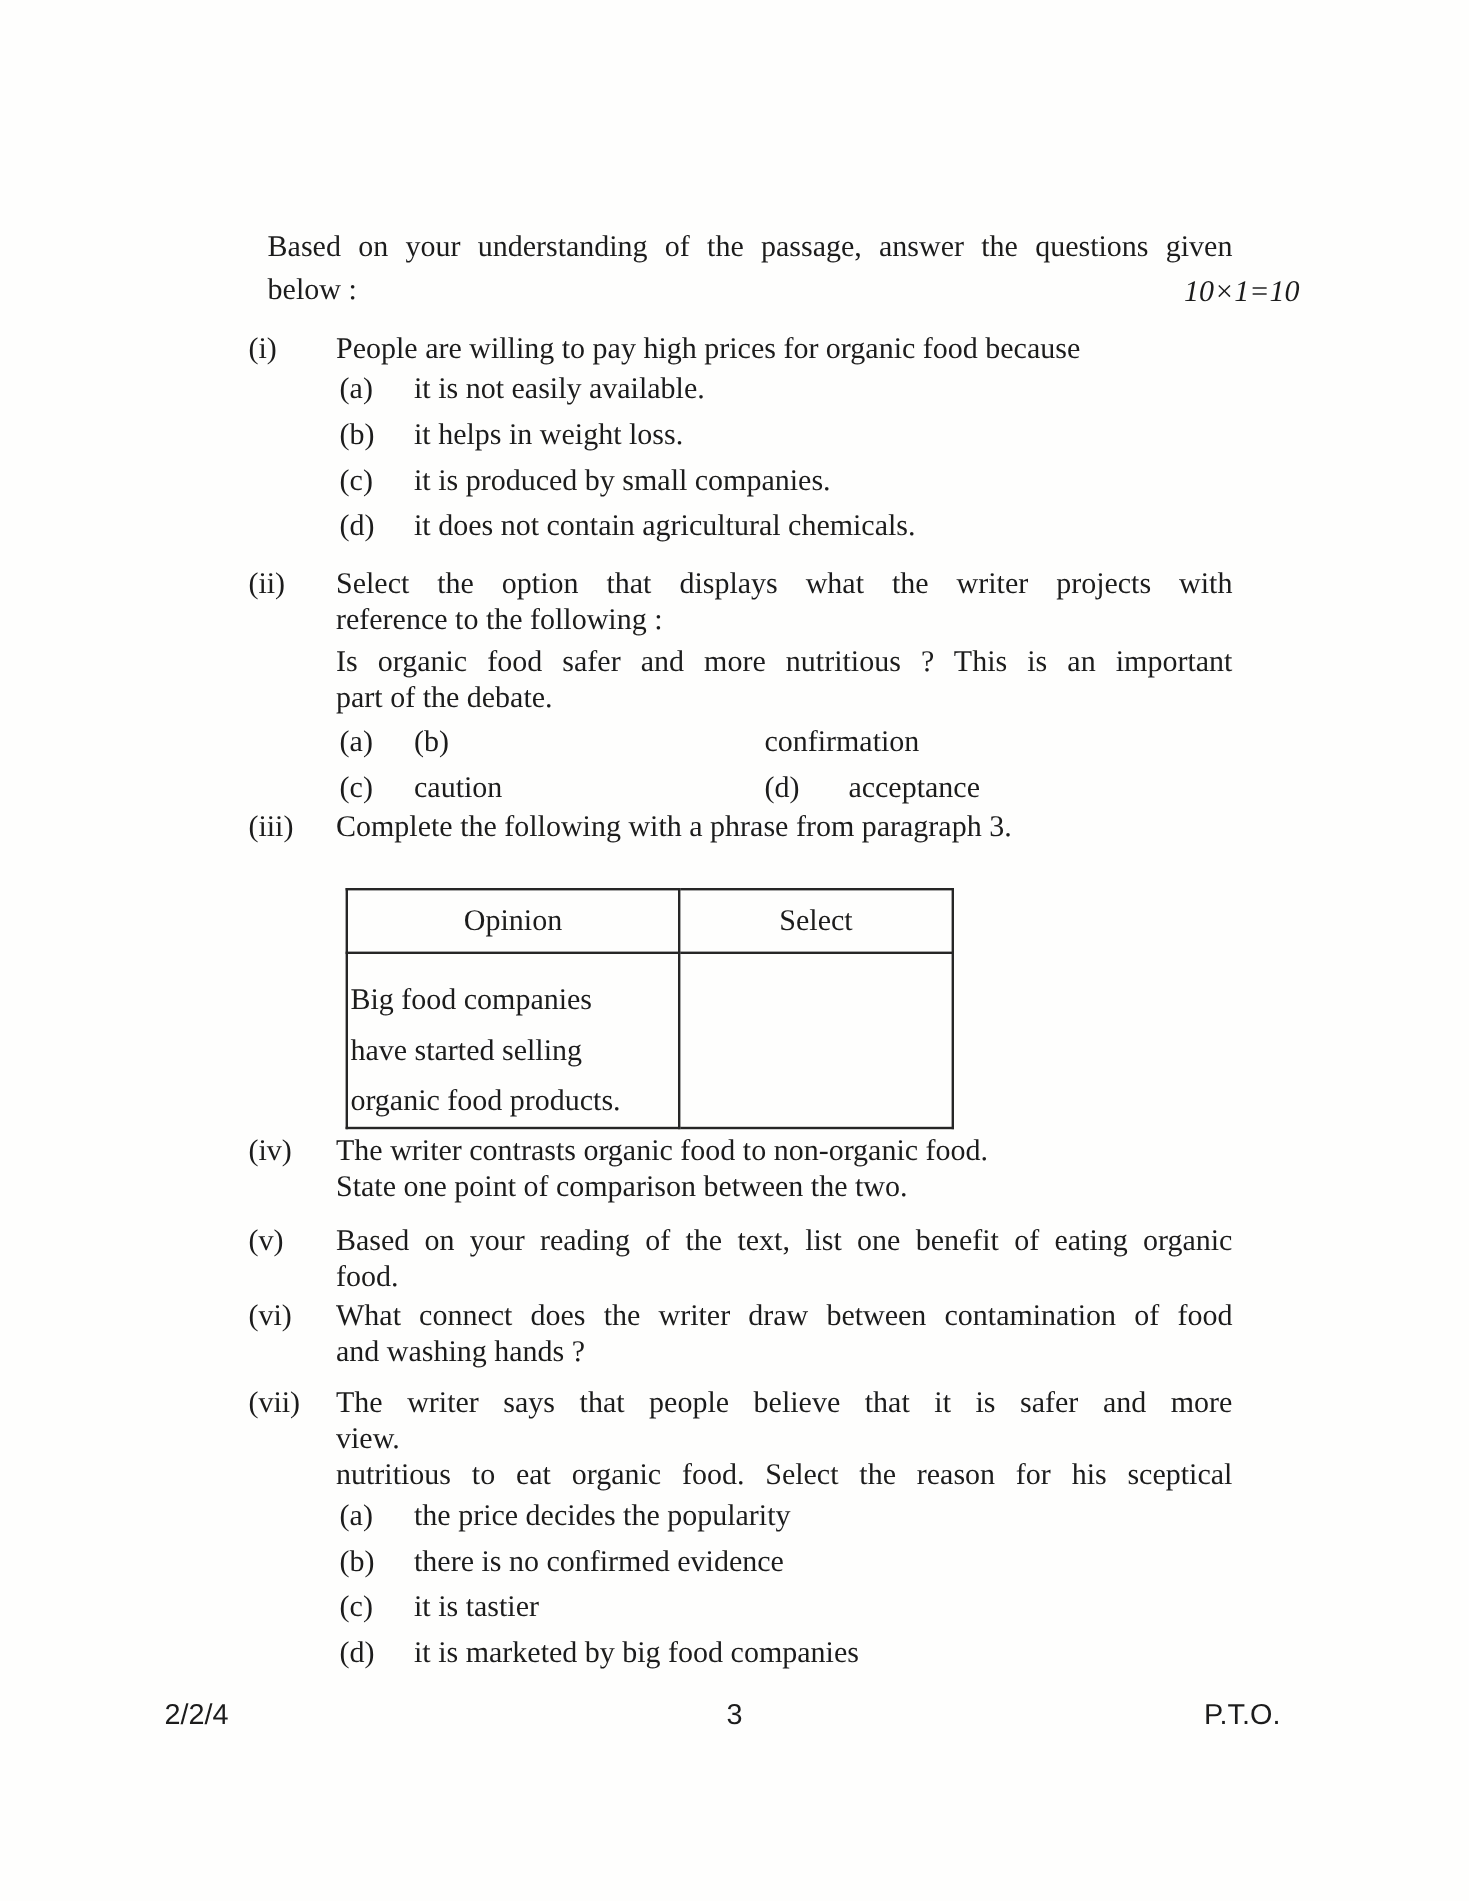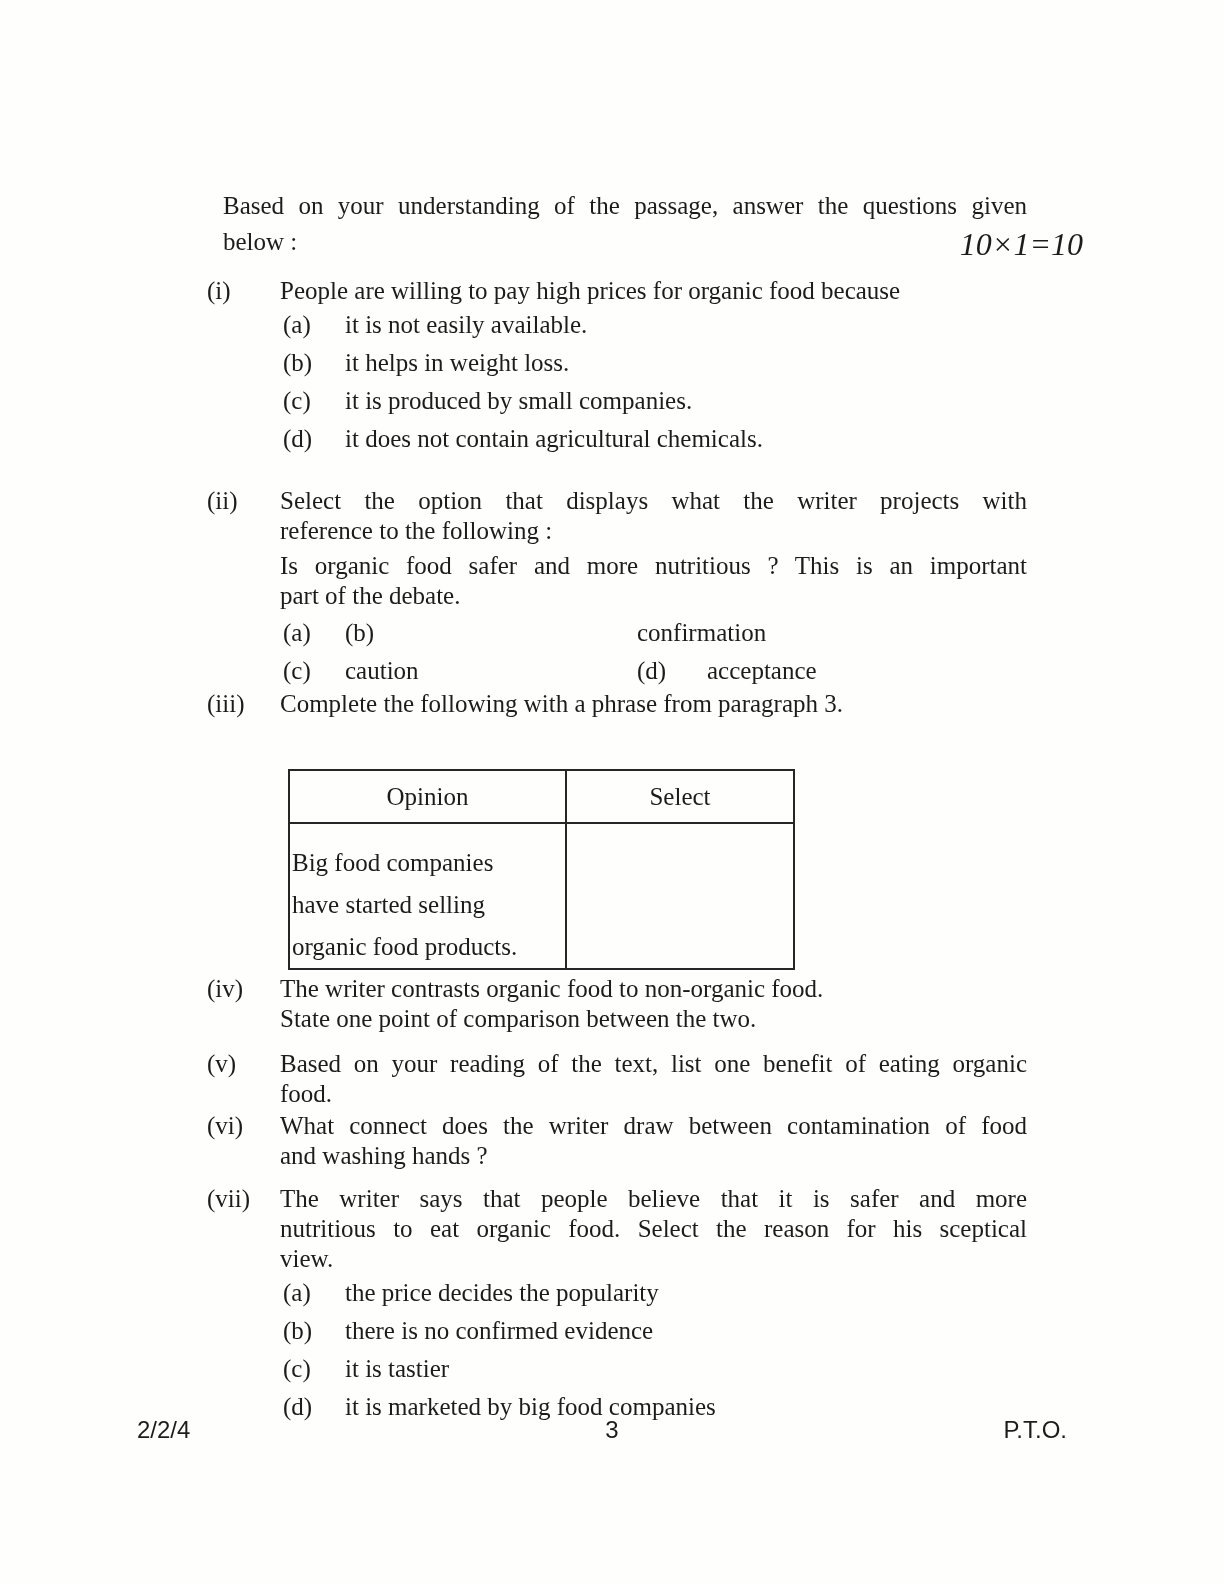--- a/index.html
+++ b/index.html
@@ -12,38 +12,38 @@
     color:#1c1c1c;
     font-family:"Liberation Serif", serif;
     font-size:25px;
     overflow:hidden;
   }
   .content { padding:188px 197px 0 207px; }
   .intro { line-height:36px;margin-left:16px; }
   .intro .qline { line-height:36px; }
   .marks {
     position:absolute; top:226px; right:141px;
-    font-style:italic; font-size:32px; line-height:36px;
+    font-style:italic; font-size:25px; line-height:36px;
   }
   .question { display:flex; }
   .qnum { width:73px; flex:0 0 73px; line-height:30px; }
   .qbody { flex:1; min-width:0; }
   .qline { line-height:30px; white-space:nowrap; }
   .jl { text-align:justify; text-align-last:justify; white-space:normal; }
   .subpara { margin-top:5px; }
   .opts { margin-left:3px; }
   .opts.single { margin-top:4px; }
   .opts.two-col { margin-top:7px; }
   .opt-row { display:grid; grid-template-columns:62px auto; line-height:30px; margin-top:8px; }
   .opt-row:first-child { margin-top:0; }
   .opts.single .opt-row + .opt-row { margin-top:8px; }
   .opt-row.two { grid-template-columns:62px 292px 70px auto; }
   .qtable {
     border-collapse:collapse;
-    margin-top:50px; margin-left:8px;
+    margin-top:35px; margin-left:8px;
     table-layout:fixed; width:507px;
   }
   .qtable th, .qtable td { border:2px solid #262626; font-weight:normal; }
   .qtable th { height:53px; text-align:center; vertical-align:middle; }
   .qtable th:first-child { width:277px; }
   .qtable td { height:127px; vertical-align:top; padding:18px 0 0 2px; }
   .cell-line { line-height:42px; white-space:nowrap; }
   .footer {
     position:absolute; top:1414px; left:0; width:1224px; height:32px;
     font-family:"Liberation Sans", sans-serif; font-size:24px; line-height:32px;
@@ -80,21 +80,21 @@
                 <span class="opt-label">(c)</span>
                 <span class="opt-text">it is produced by small companies.</span>
               </div>
               <div class="opt-row">
                 <span class="opt-label">(d)</span>
                 <span class="opt-text">it does not contain agricultural chemicals.</span>
               </div>
             </div>
           </div>
         </div>
-        <div class="question" style="margin-top: 32px;">
+        <div class="question" style="margin-top: 18px;">
           <div class="qnum">(ii)</div>
           <div class="qbody">
             <div class="qline jl">Select the option that displays what the writer projects with</div>
             <div class="qline">reference to the following :</div>
             <div class="subpara">
               <div class="qline jl">Is organic food safer and more nutritious ? This is an important</div>
               <div class="qline">part of the debate.</div>
             </div>
             <div class="opts two-col">
               <div class="opt-row two">
@@ -153,22 +153,22 @@
           <div class="qnum">(vi)</div>
           <div class="qbody">
             <div class="qline jl">What connect does the writer draw between contamination of food</div>
             <div class="qline">and washing hands ?</div>
           </div>
         </div>
         <div class="question" style="margin-top: 13px;">
           <div class="qnum">(vii)</div>
           <div class="qbody">
             <div class="qline jl">The writer says that people believe that it is safer and more</div>
+            <div class="qline">view.</div>
             <div class="qline jl">nutritious to eat organic food. Select the reason for his sceptical</div>
-            <div class="qline">view.</div>
             <div class="opts single">
               <div class="opt-row">
                 <span class="opt-label">(a)</span>
                 <span class="opt-text">the price decides the popularity</span>
               </div>
               <div class="opt-row">
                 <span class="opt-label">(b)</span>
                 <span class="opt-text">there is no confirmed evidence</span>
               </div>
               <div class="opt-row">

